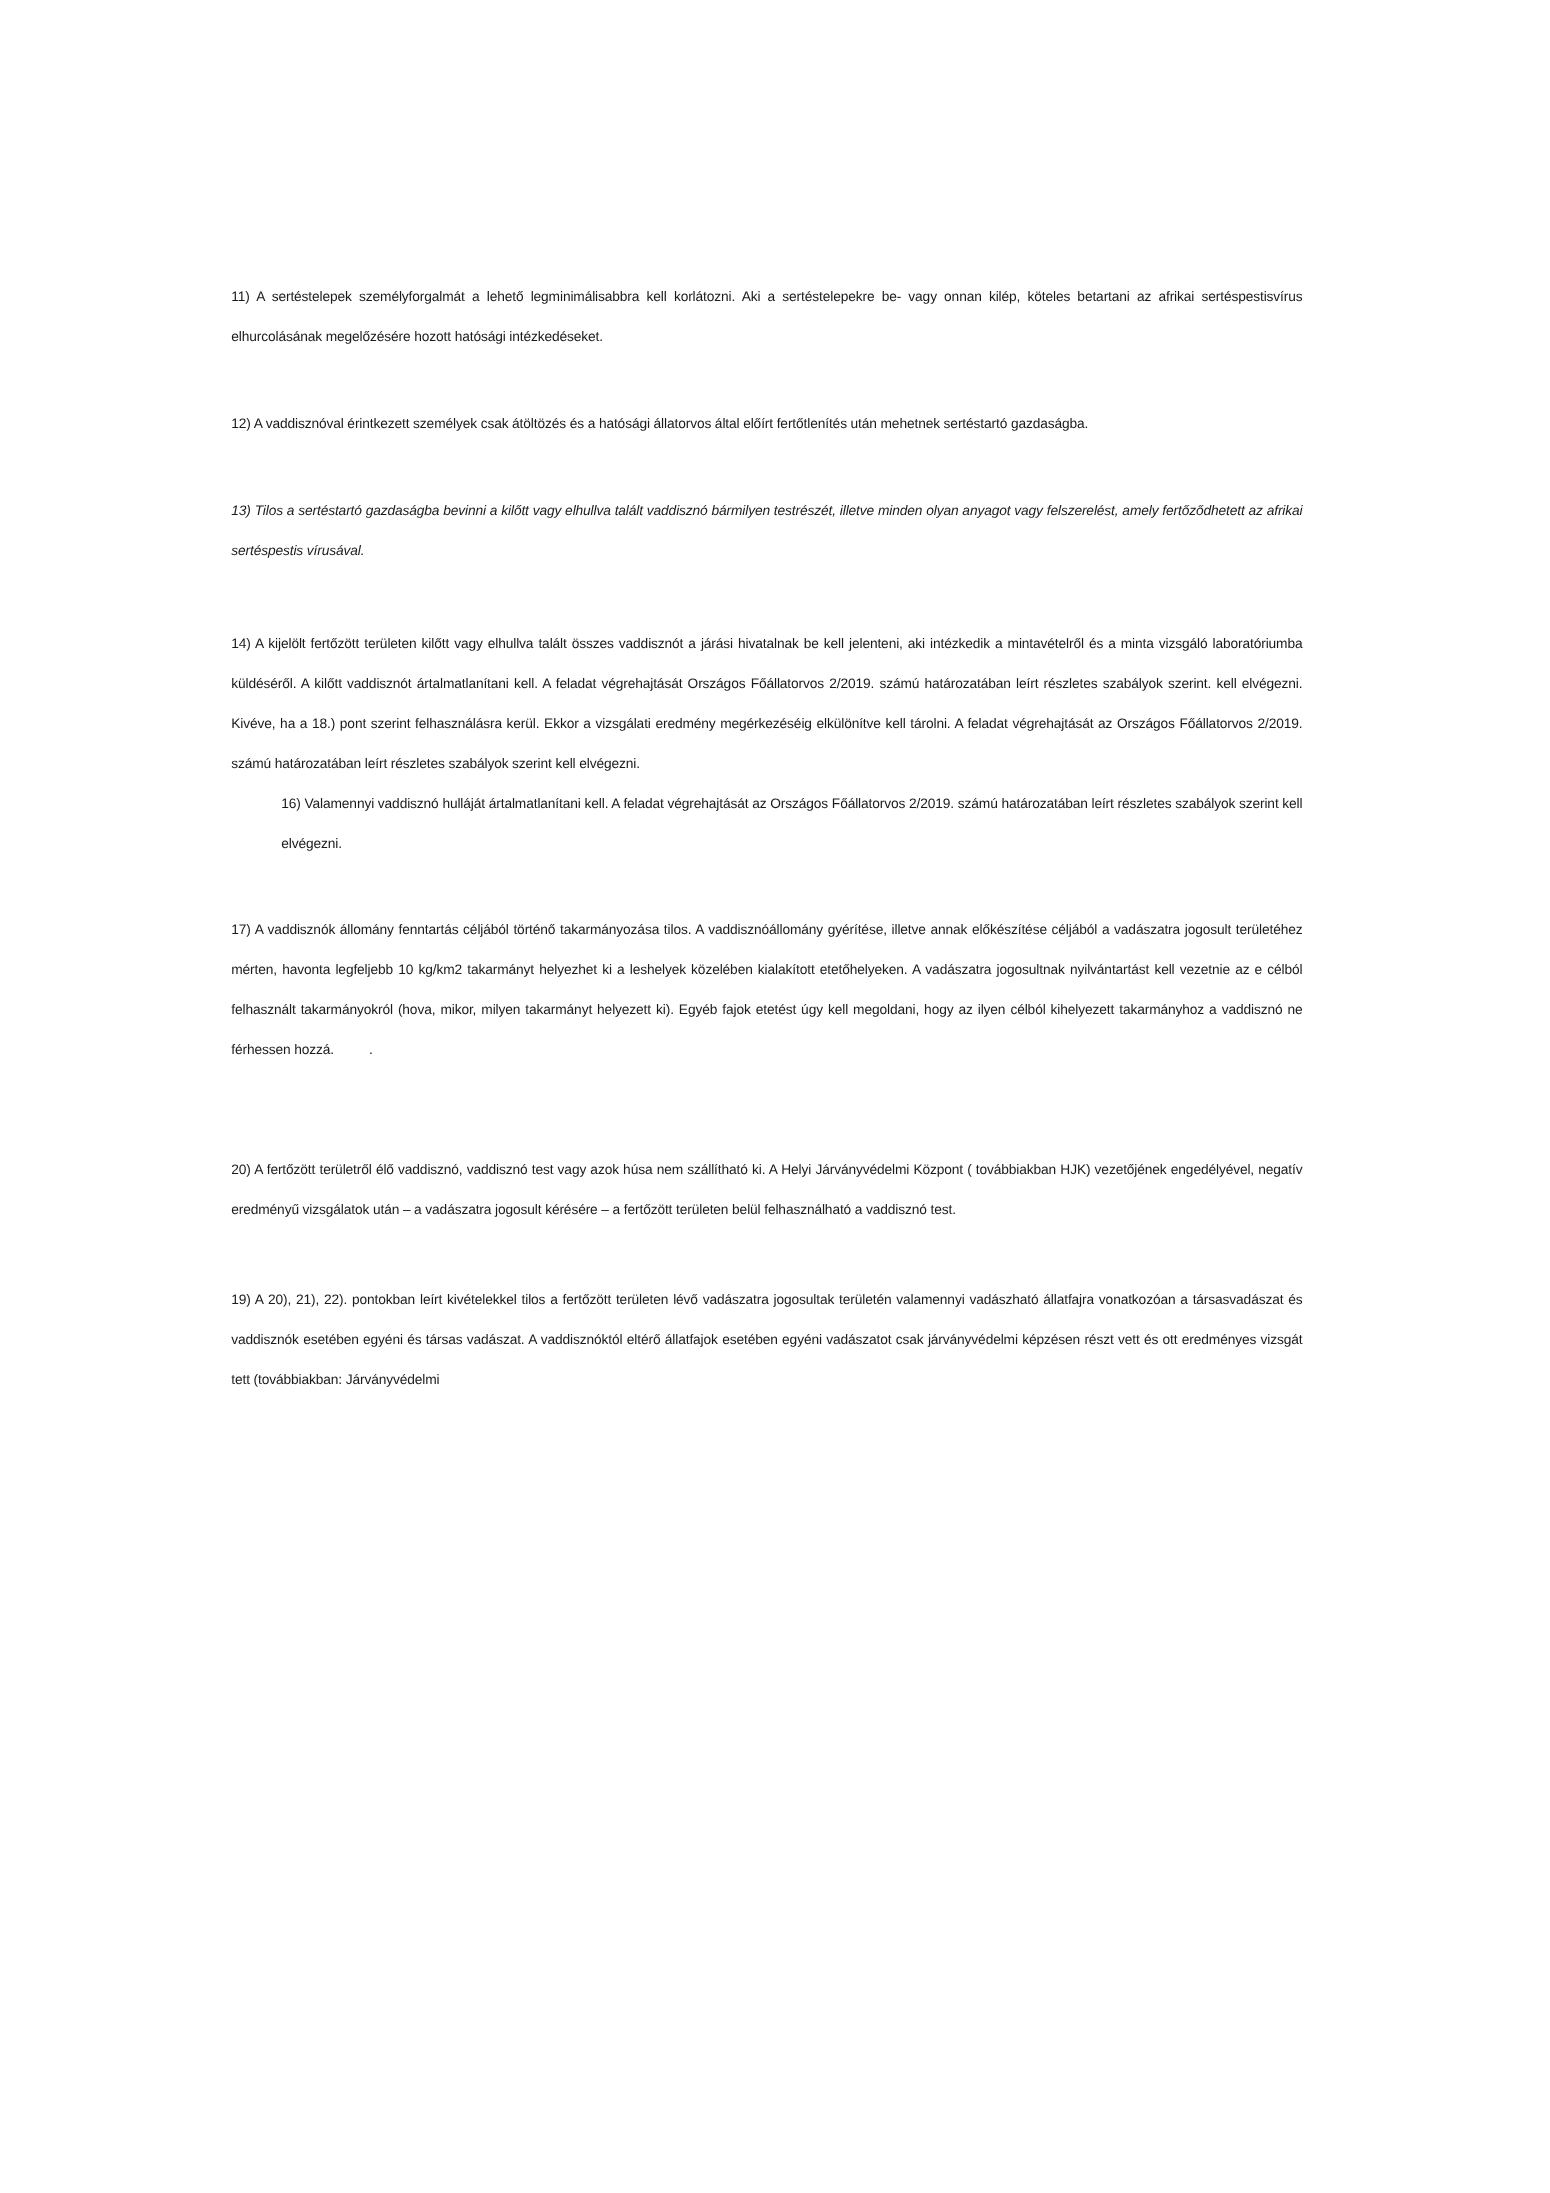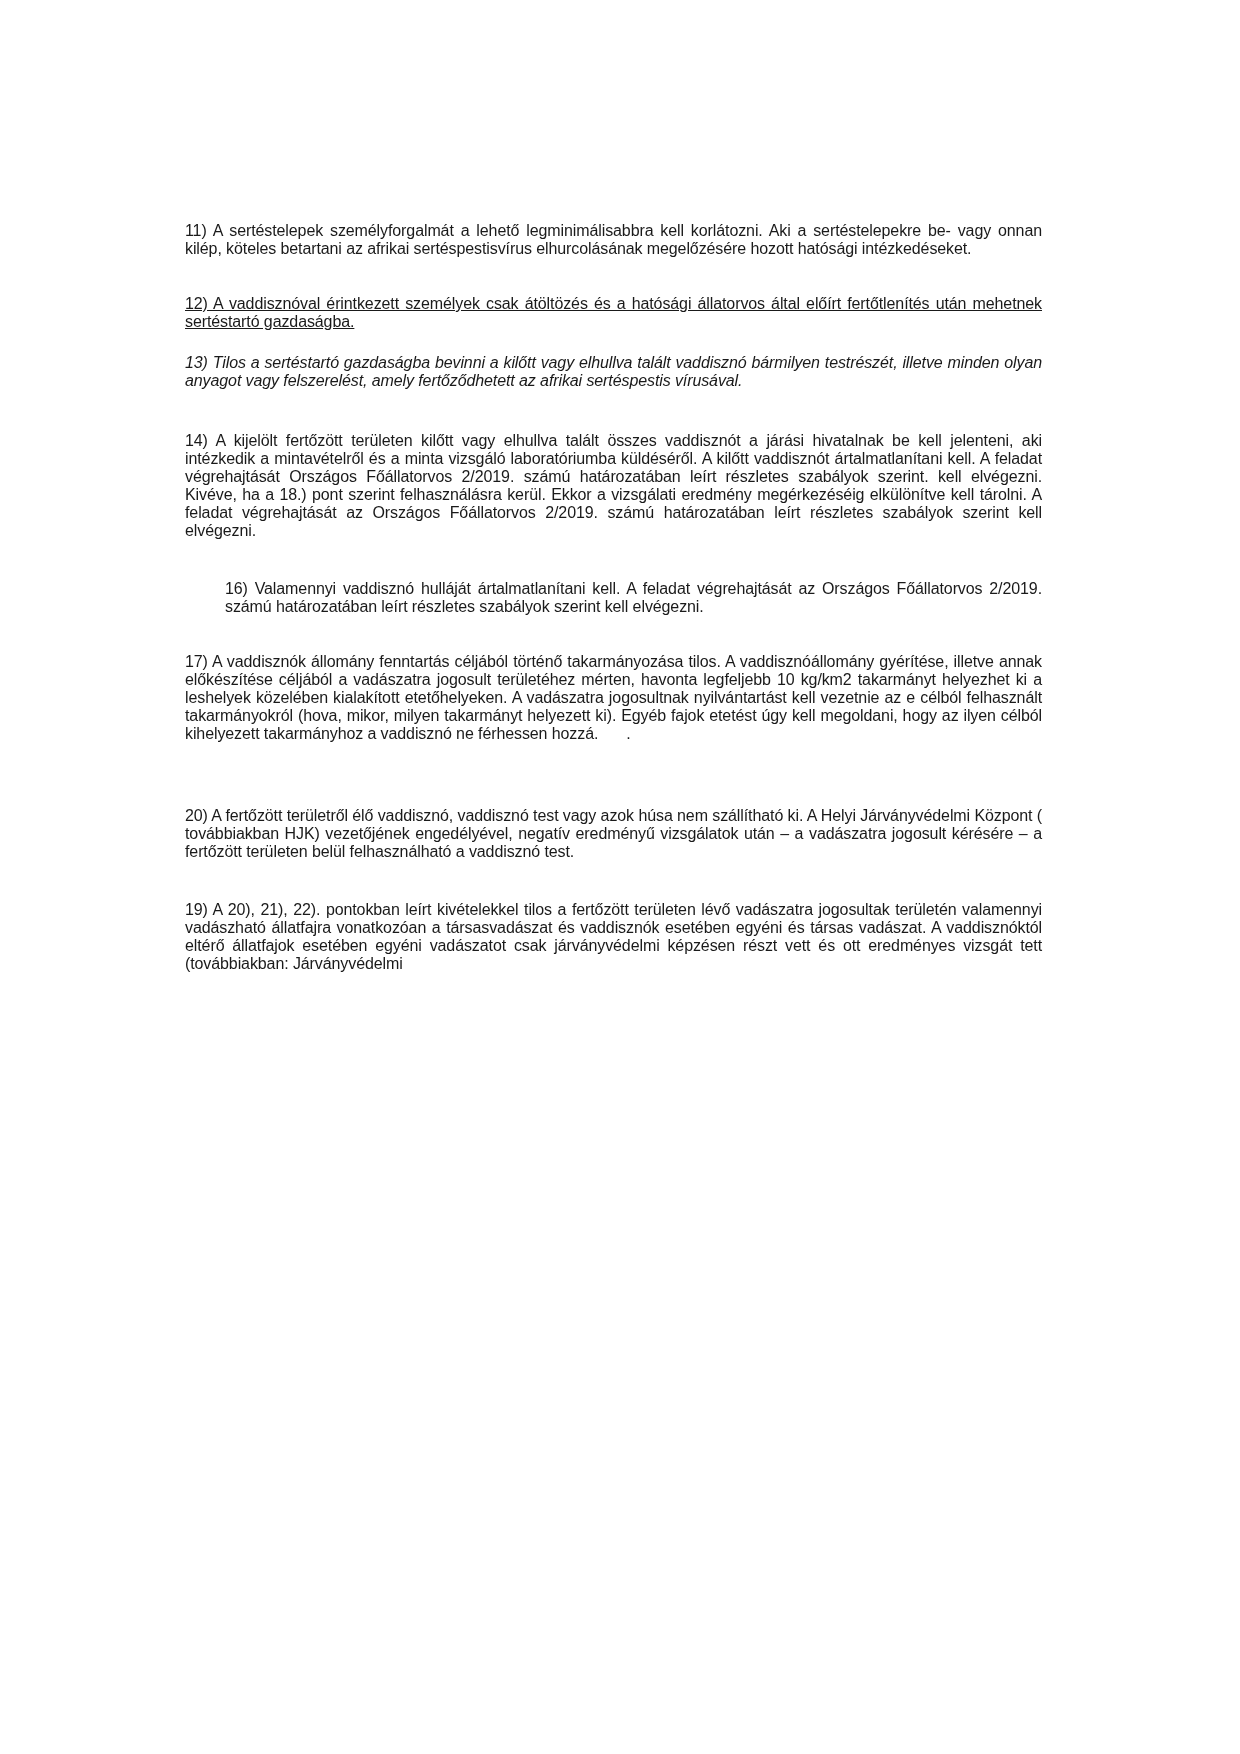--- a/index.html
+++ b/index.html
@@ -15,30 +15,30 @@
     font-family: "Liberation Sans", sans-serif;
     color: #1a1a1a;
   }
   .page {
     position: absolute;
     left: 185px;
     top: 222px;
     width: 857px;
   }
   .para {
-    font-size: 16px;
-    line-height: 18px;
+    font-size: 11px;
+    line-height: 32px;
     text-align: justify;
     margin: 0;
     letter-spacing: -0.1px;
   }
   .p11 { margin-bottom: 37px; }
-  .p12 { margin-bottom: 23px; text-decoration: underline; }
+  .p12 { margin-bottom: 38px; }
   .p13 { margin-bottom: 42px; font-style: italic; }
-  .p14 { margin-bottom: 40px; }
+  .p14 { }
   .p15 { margin-bottom: 38px; }
   .p16 { margin-bottom: 37px; margin-left: 40px; }
   .p17 { margin-bottom: 64px; }
   .p18 { margin-bottom: 40px; }
   .p19 { margin-bottom: 0; }
   .stray-dot {
     display: inline-block;
     margin-left: 28px;
   }
 </style>

